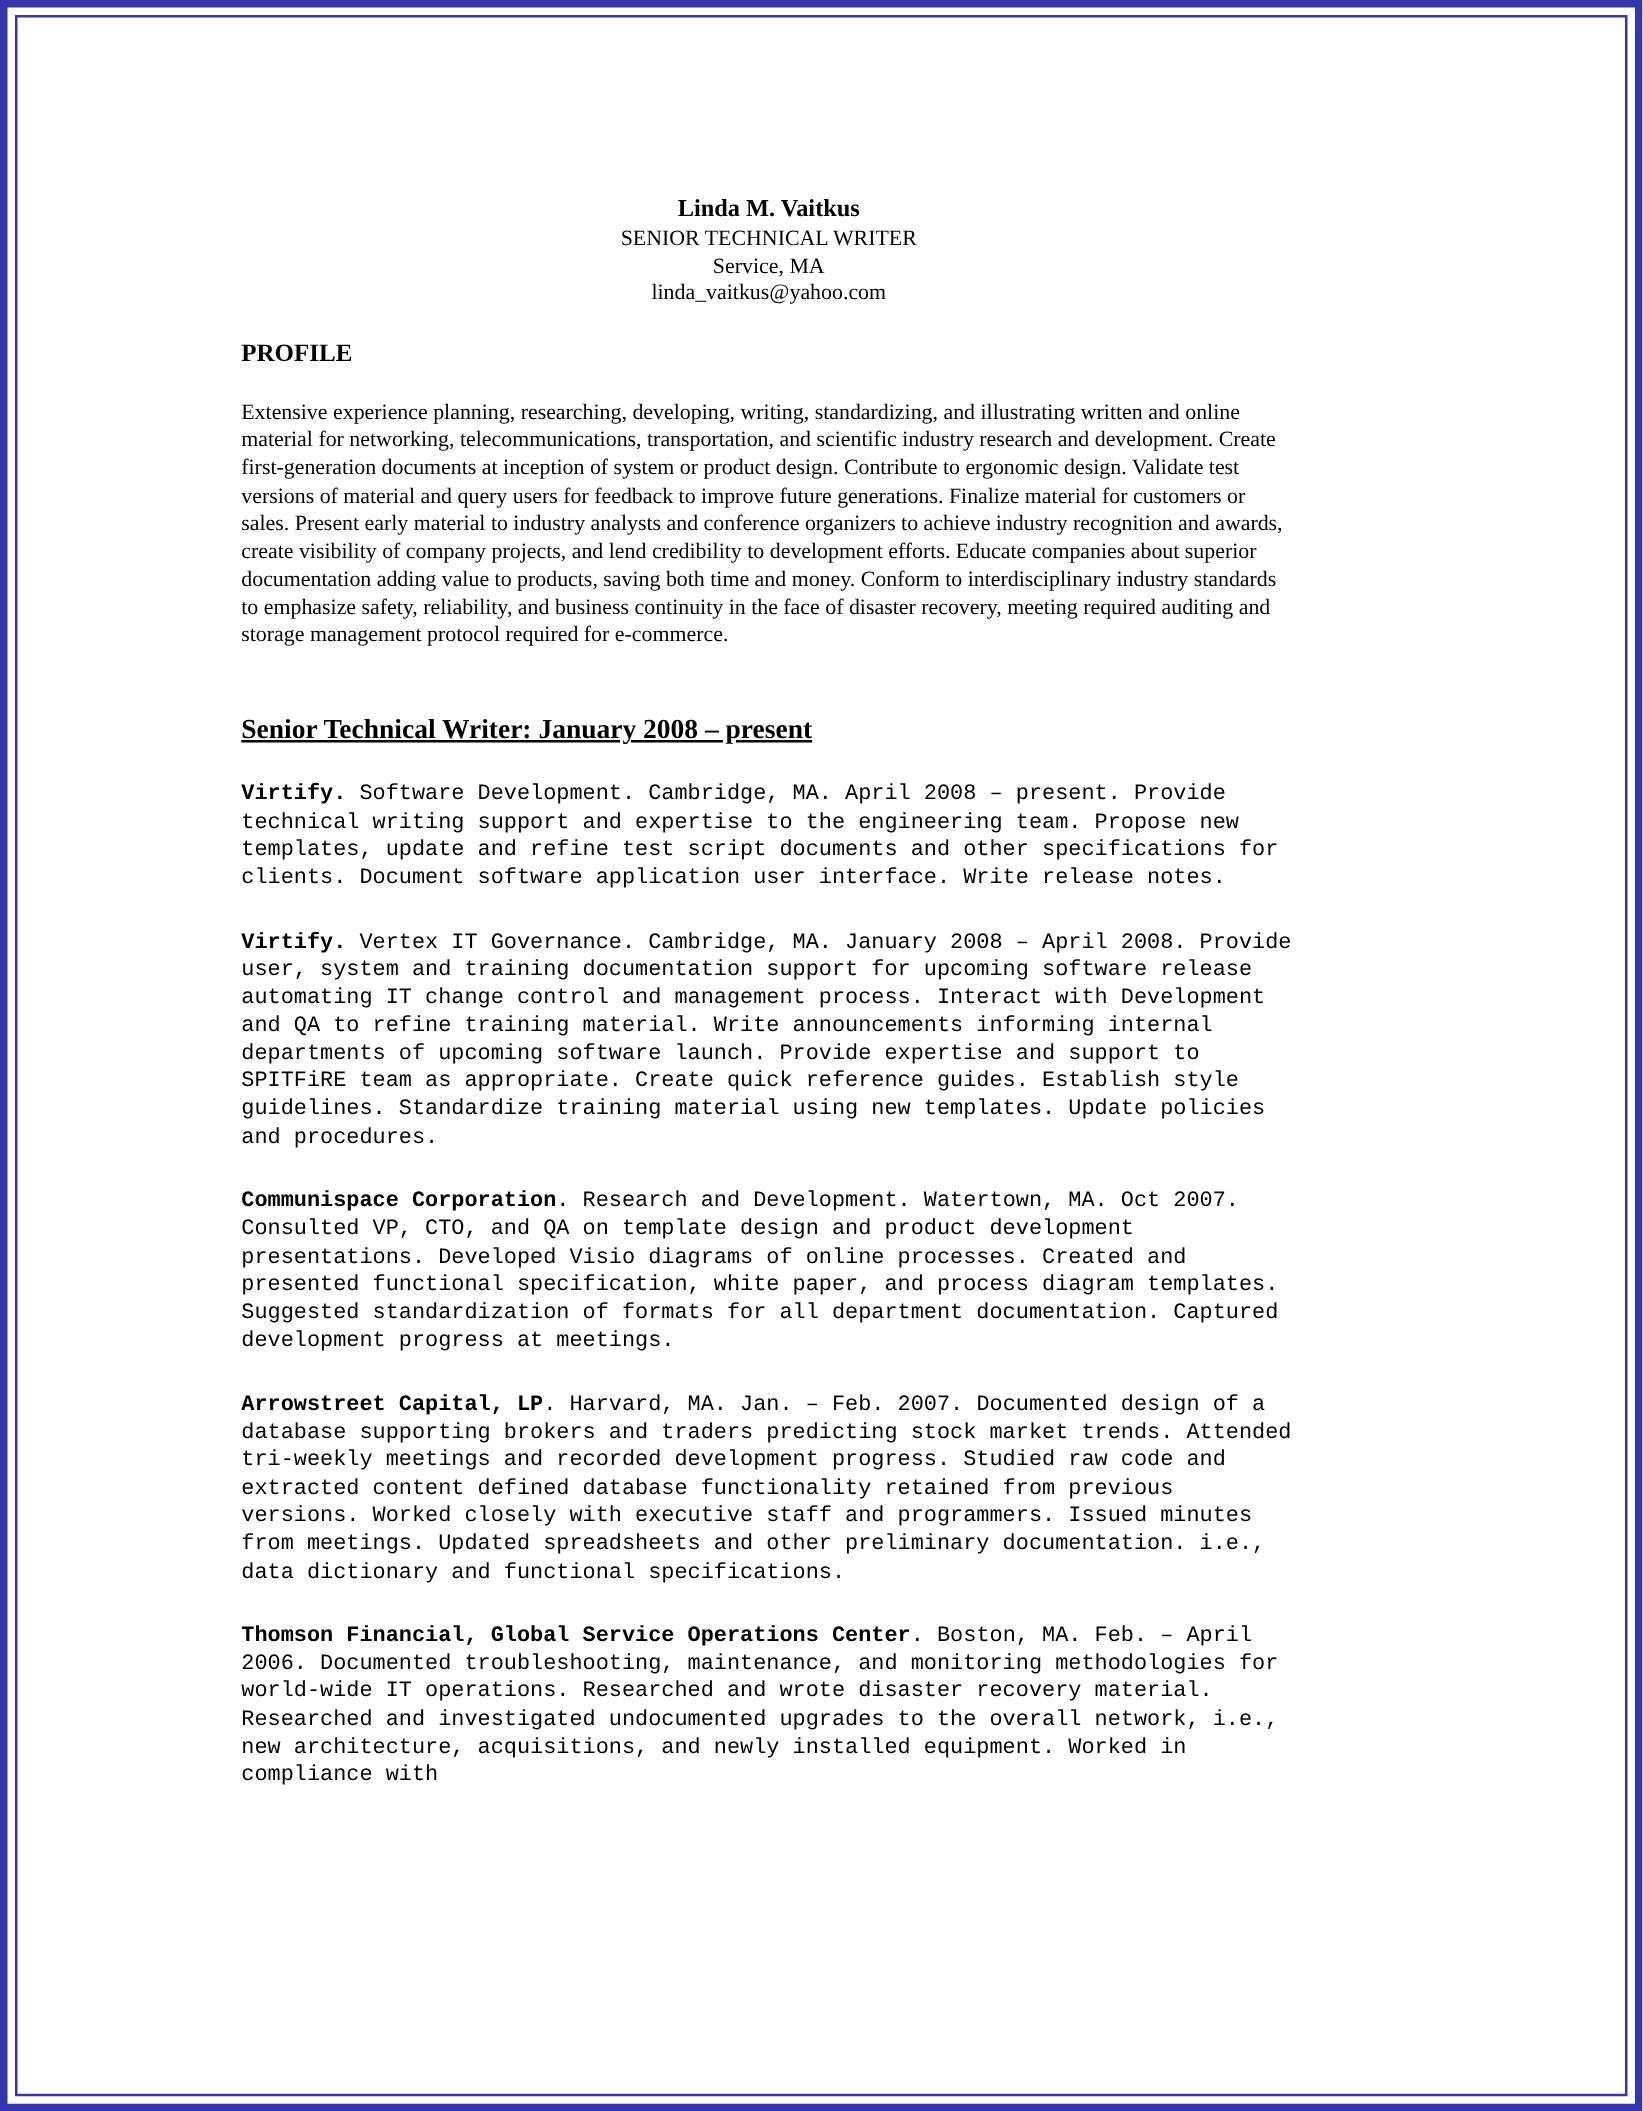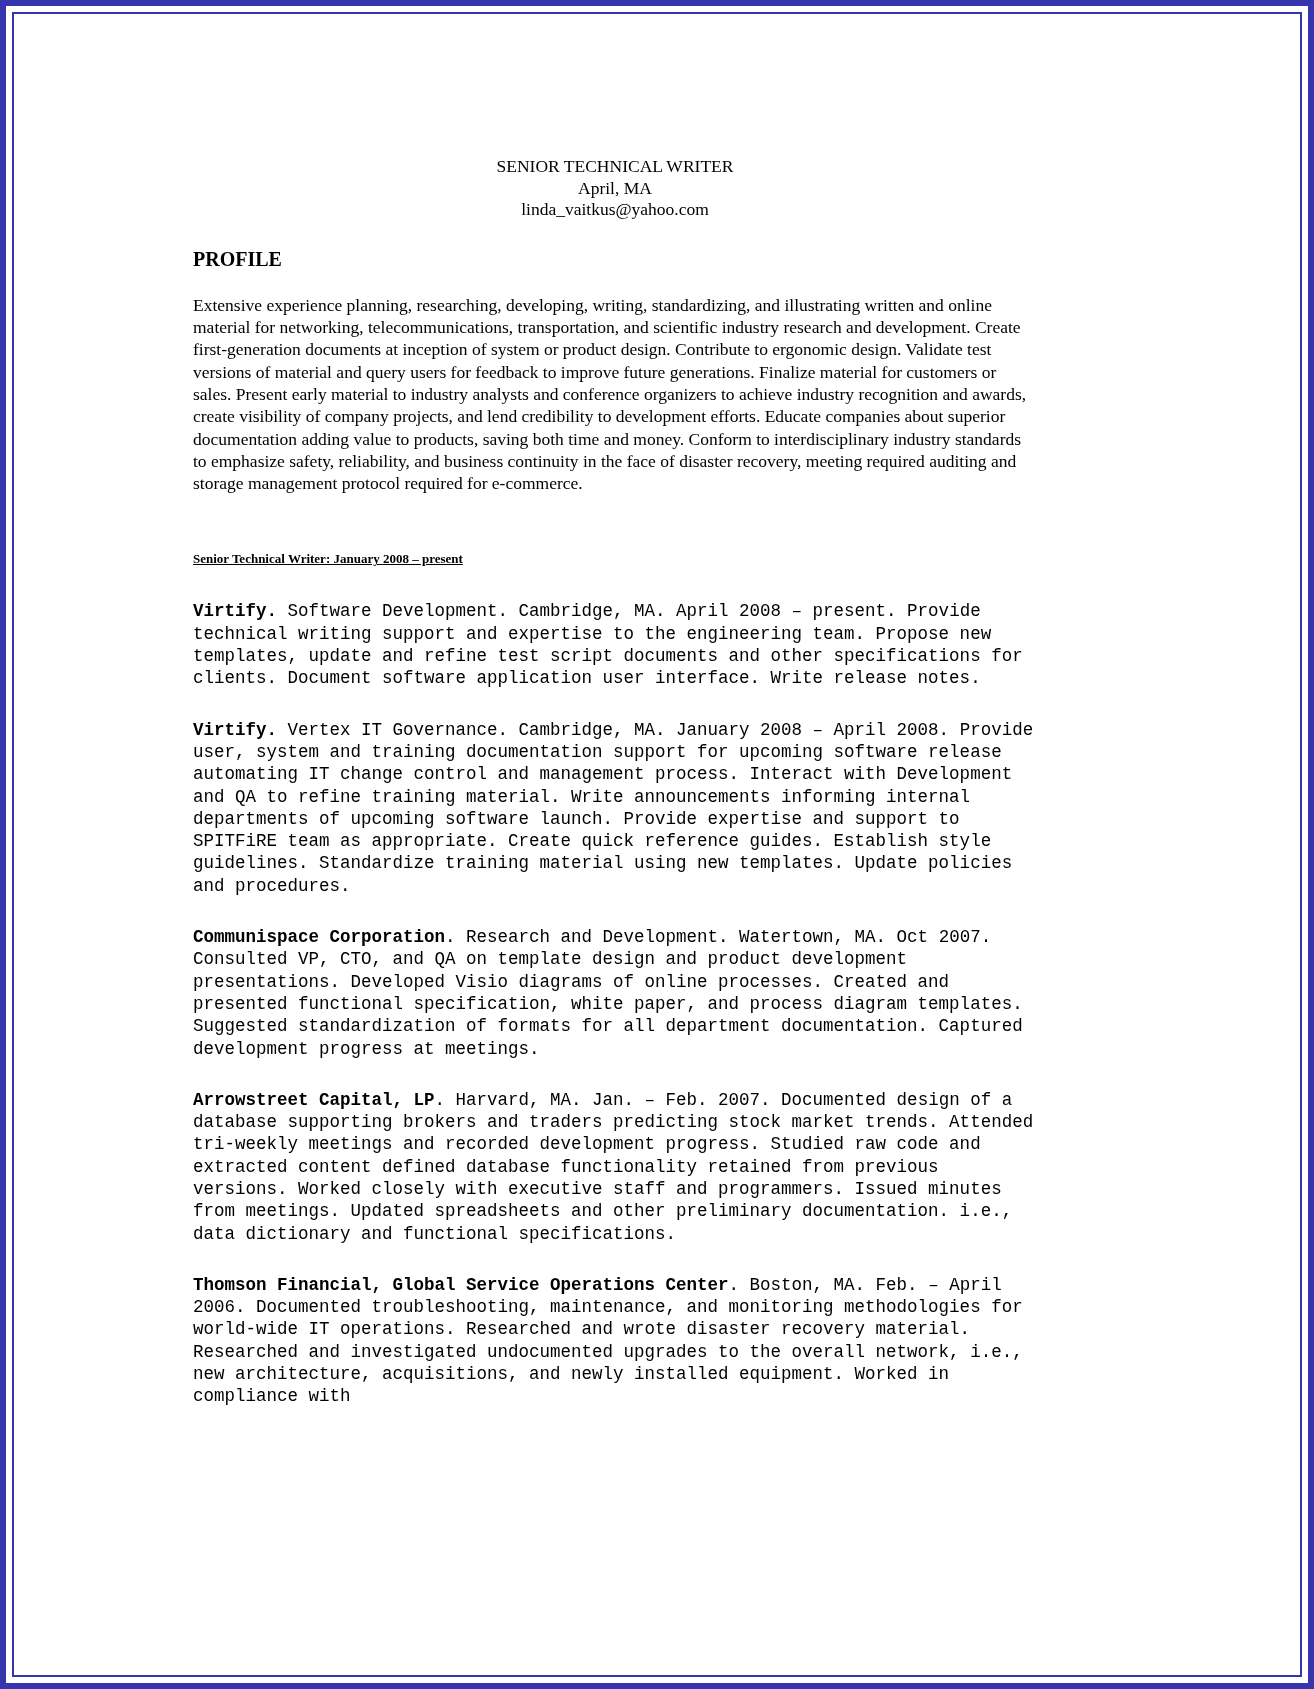--- a/index.html
+++ b/index.html
@@ -43,40 +43,41 @@
     font-size: 20px;
     font-weight: bold;
     margin-top: 27px;
   }
   .center-heading.exp { margin-top: 24px; }
   p.body-text {
     margin-top: 24px;
     text-align: left;
   }
   h3.section-heading {
-    font-size: 13px;
+    font-size: 22px;
     font-weight: bold;
     text-decoration: underline;
     margin-top: 53px;
     line-height: 24px;
   }
   h3.section-heading.second { margin-top: 34px; }
   p.entry { margin-top: 29px; font-family: Liberation Mono, monospace; }
   strong.lead { font-weight: bold; }
 </style>
 </head>
 <body>
 
 <div class="doc">
   <div class="frame">
     <div class="content">
 
       <header class="doc-header">
+        <div class="name">Linda M. Vaitkus</div>
         <div class="line">SENIOR TECHNICAL WRITER</div>
-        <div class="line">April, MA</div>
+        <div class="line">Service, MA</div>
         <div class="line">linda_vaitkus@yahoo.com</div>
       </header>
 
       <h2 class="center-heading">PROFILE</h2>
 
       <p class="body-text">Extensive experience planning, researching, developing, writing, standardizing, and illustrating written and online material for networking, telecommunications, transportation, and scientific industry research and development. Create first-generation documents at inception of system or product design. Contribute to ergonomic design. Validate test versions of material and query users for feedback to improve future generations. Finalize material for customers or sales. Present early material to industry analysts and conference organizers to achieve industry recognition and awards, create visibility of company projects, and lend credibility to development efforts. Educate companies about superior documentation adding value to products, saving both time and money. Conform to interdisciplinary industry standards to emphasize safety, reliability, and business continuity in the face of disaster recovery, meeting required auditing and storage management protocol required for e-commerce.</p>
 
 
       <h3 class="section-heading">Senior Technical Writer: January 2008 – present</h3>
 

